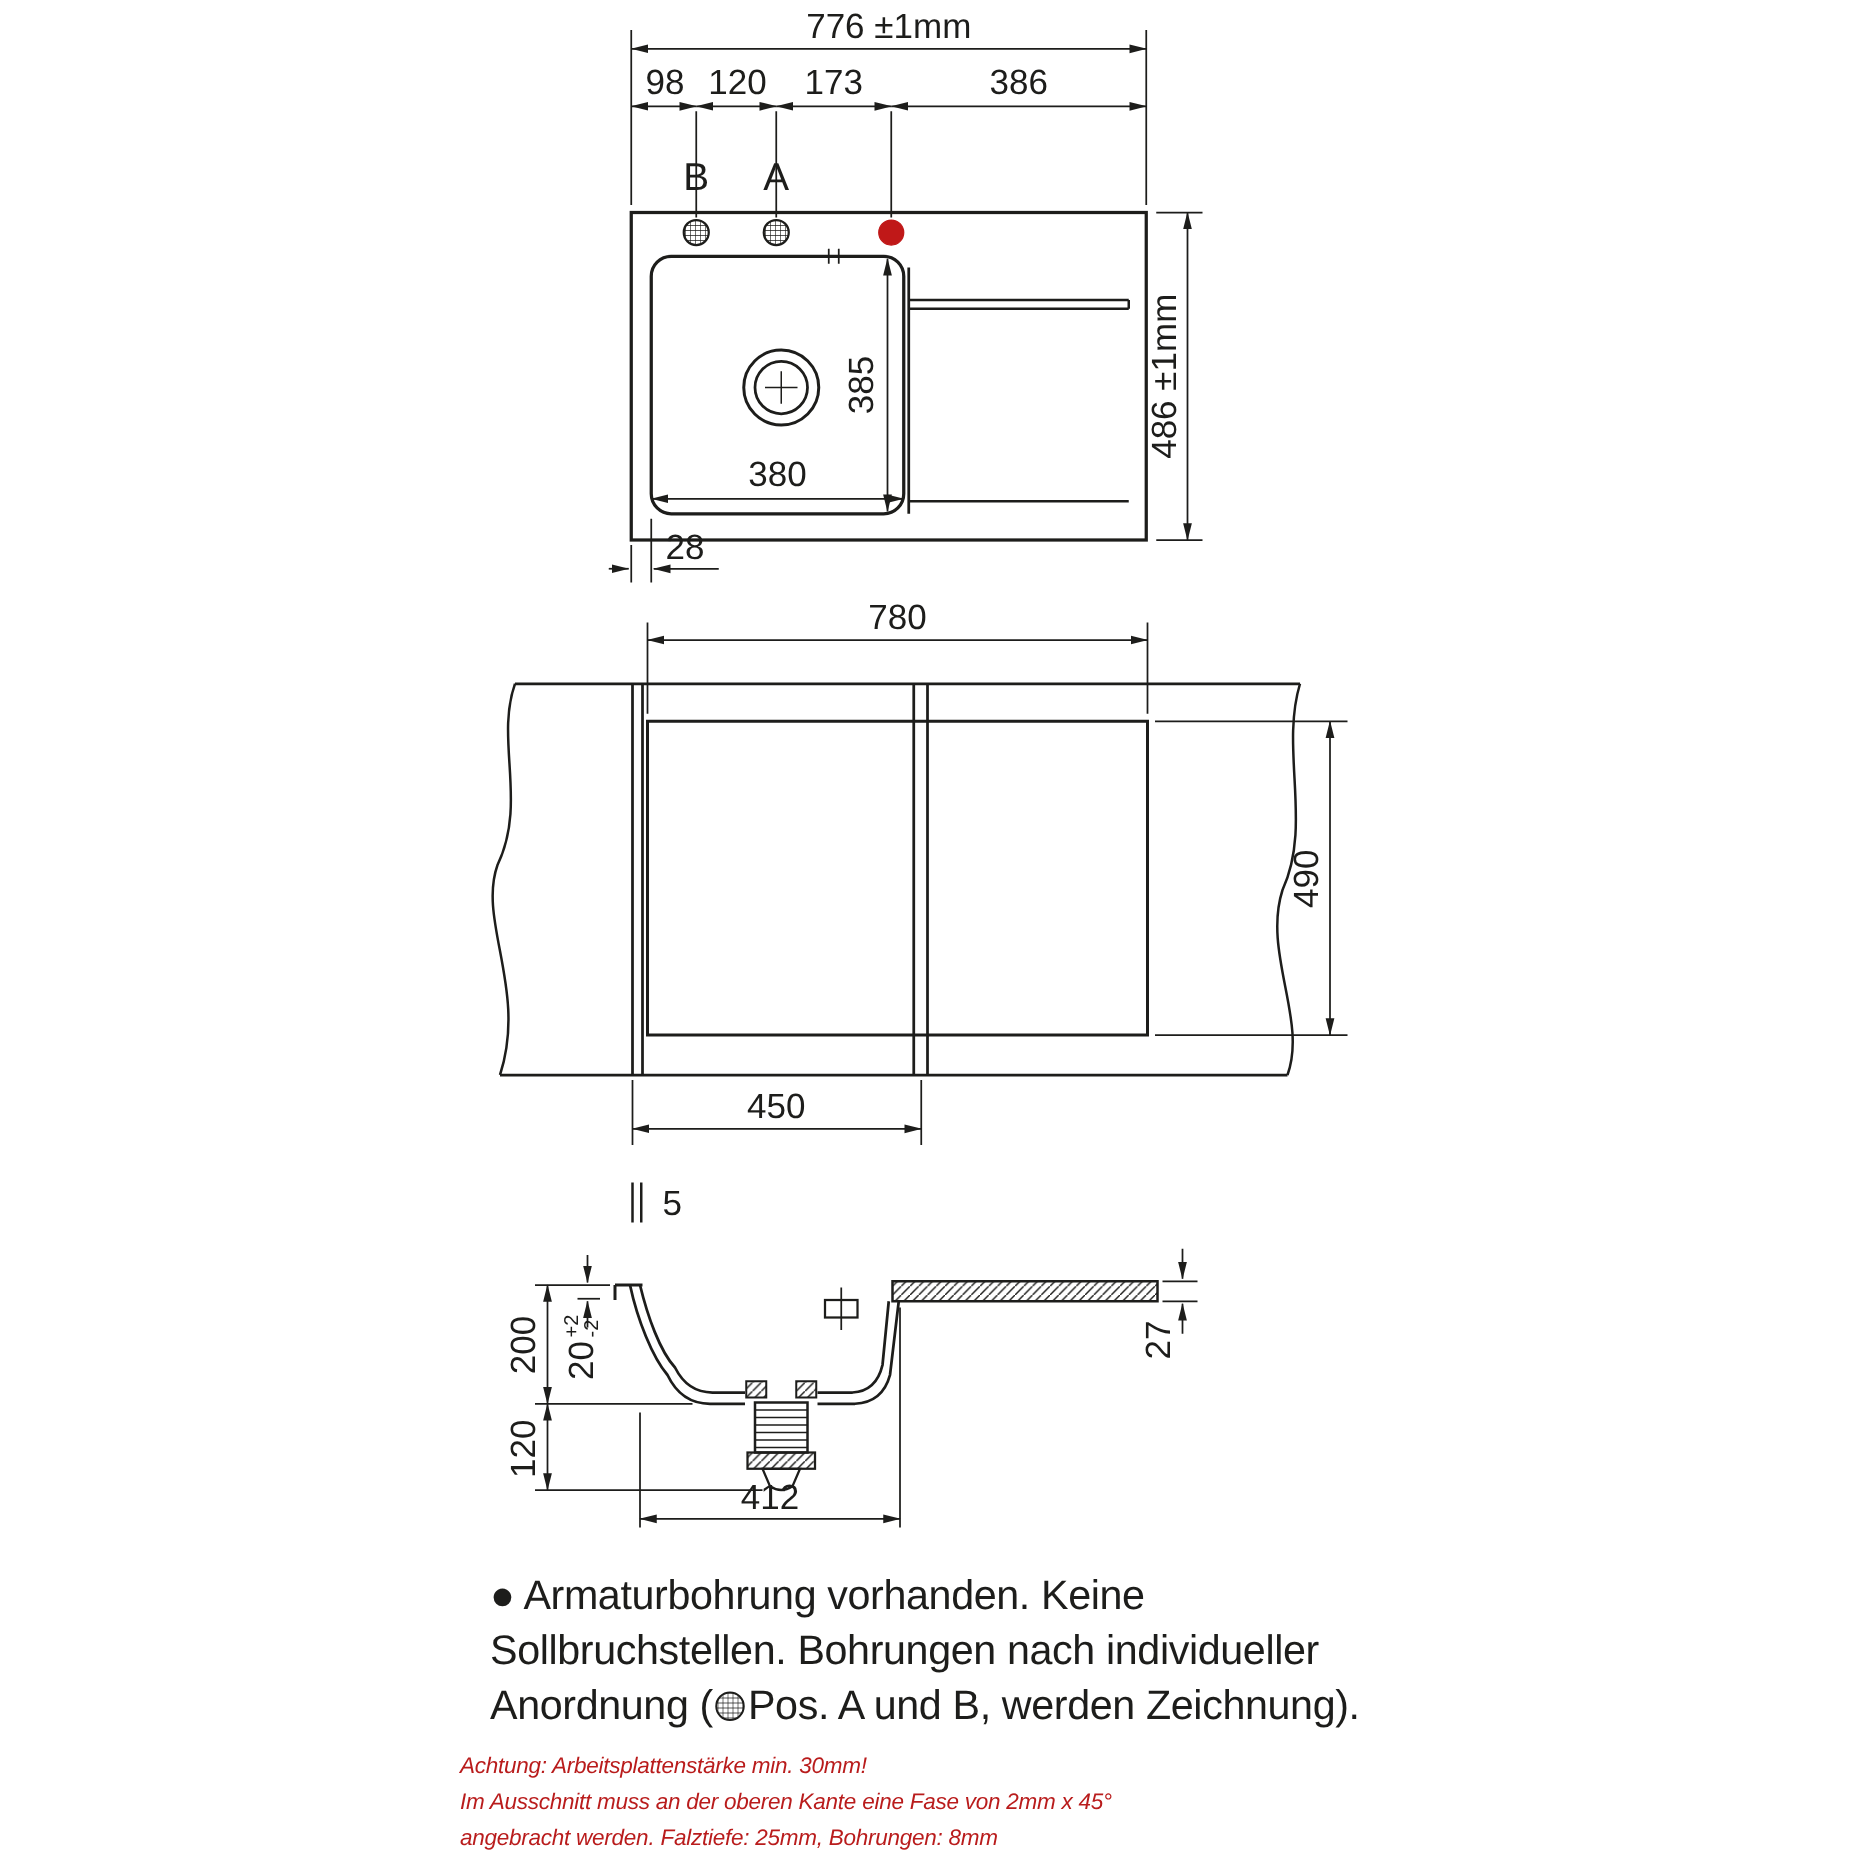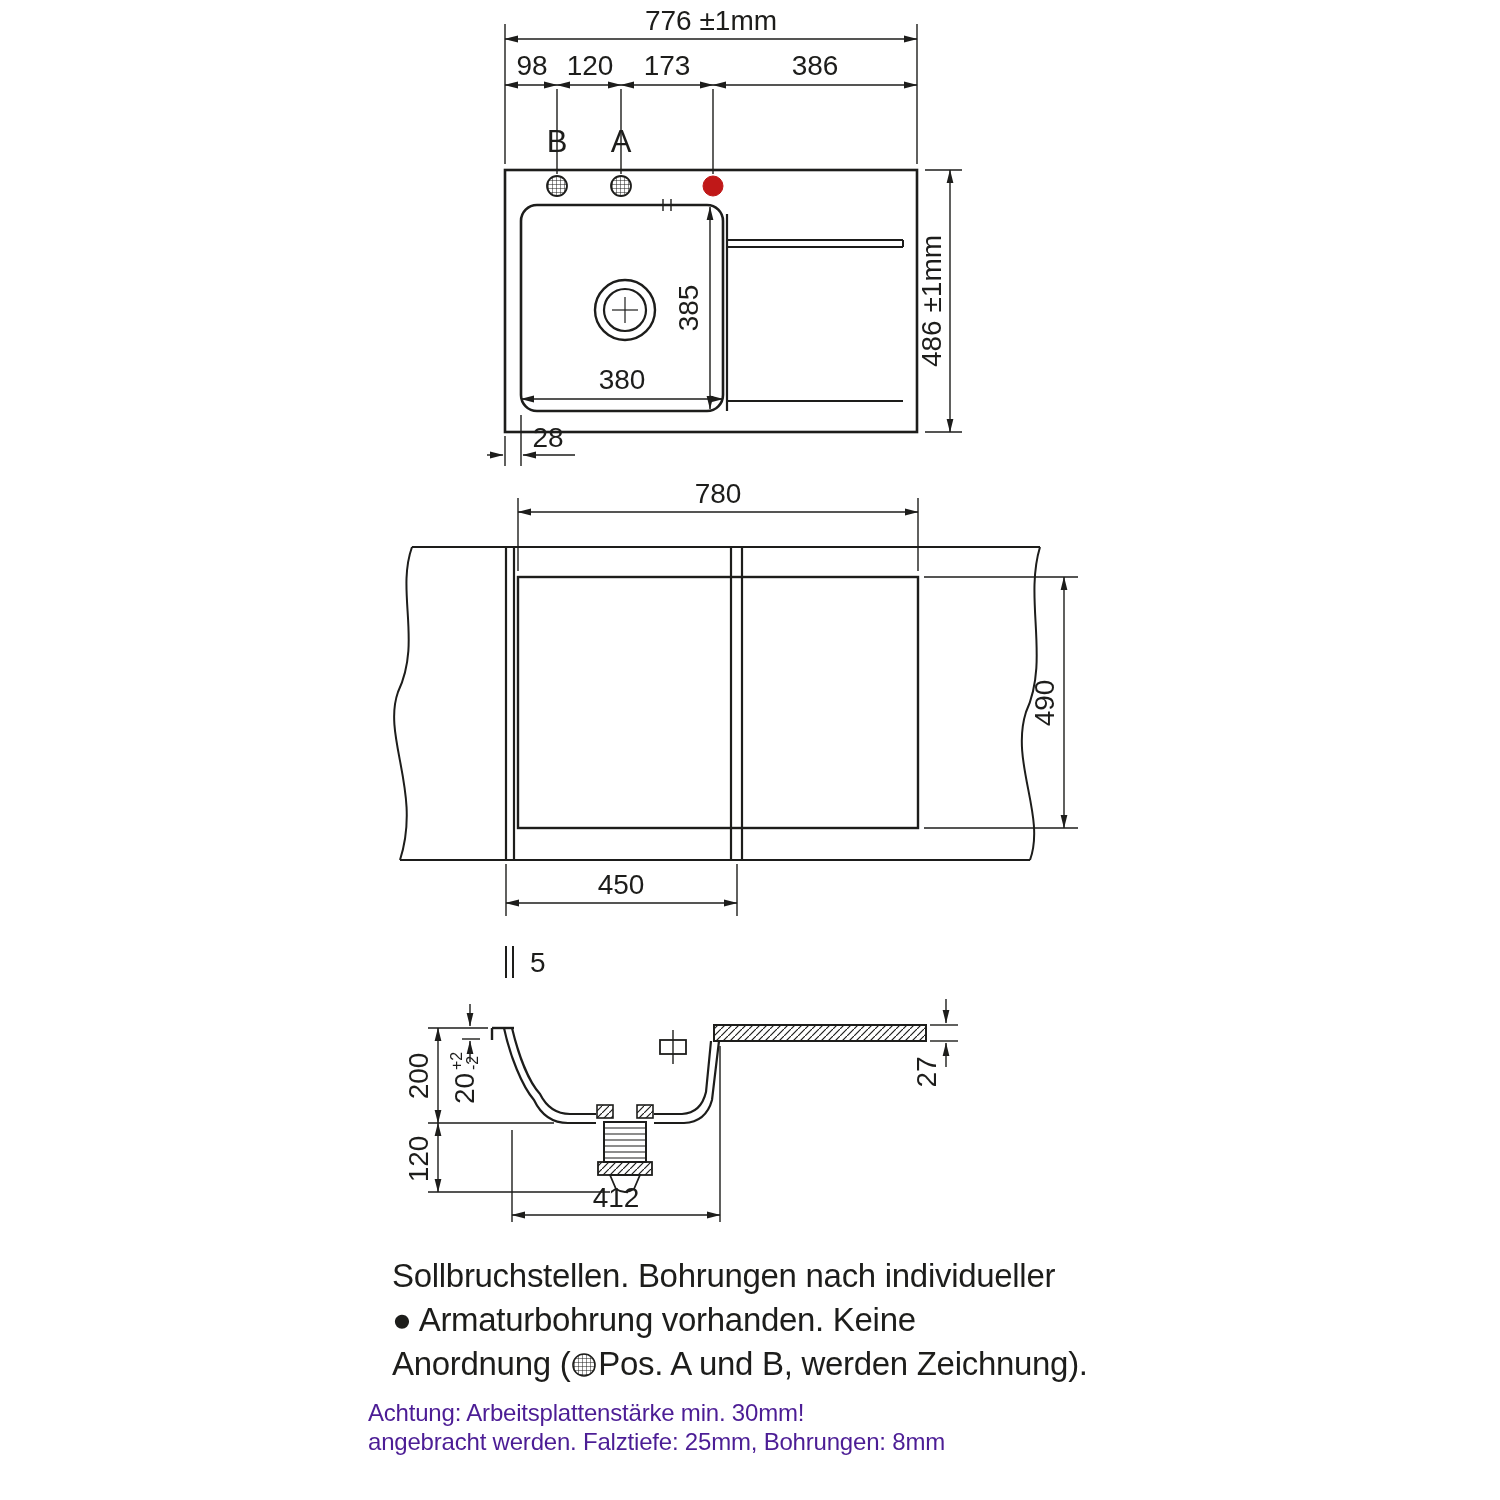--- a/index.html
+++ b/index.html
@@ -2,21 +2,21 @@
 <html><head>
 <meta charset="utf-8">
 <style>
   html,body{margin:0;padding:0;background:#ffffff;}
   body{width:1500px;height:1500px;position:relative;font-family:"Liberation Sans",sans-serif;}
   svg text{font-family:"Liberation Sans",sans-serif;fill:#1d1d1b;}
   .dim{font-size:28px;}
   .dimsmall{font-size:16px;}
   .poslabel{font-size:31px;}
   .notes-big{position:absolute;left:392px;top:1254px;font-size:33px;line-height:44px;color:#1d1d1b;letter-spacing:-0.3px;white-space:nowrap;}
-  .notes-small{position:absolute;left:368px;top:1398px;font-size:24px;line-height:29px;color:#4c1d95;letter-spacing:-0.2px;white-space:nowrap;}
+  .notes-small{position:absolute;left:368px;top:1398px;font-size:18px;line-height:29px;color:#b91c1c;letter-spacing:-0.2px;white-space:nowrap;font-style:italic;}
   .sym-icon{display:inline-block;vertical-align:-3px;}
 </style>
 </head>
 <body>
 
 
 
 <svg width="1500" height="1500" viewBox="0 0 1500 1500">
   <defs>
     <marker id="arw" viewBox="0 0 12 8" refX="11.5" refY="4" markerWidth="14" markerHeight="10" markerUnits="userSpaceOnUse" orient="auto-start-reverse">
@@ -180,26 +180,27 @@
       <text class="dimsmall" x="34" y="4">-2</text>
     </g>
     <text class="dim" transform="translate(428,1159) rotate(-90)" text-anchor="middle">120</text>
     <text class="dim" x="616" y="1207" text-anchor="middle">412</text>
     <text class="dim" transform="translate(936,1072) rotate(-90)" text-anchor="middle">27</text>
   </g>
 </svg>
 
 
 <div class="notes-big">
+  <div><span>●</span> <span>Armaturbohrung vorhanden. Keine</span></div>
   <div>Sollbruchstellen. Bohrungen nach individueller</div>
-  <div><span>●</span> <span>Armaturbohrung vorhanden. Keine</span></div>
   <div><span>Anordnung (</span><span class="sym-icon"><svg width="28" height="28" viewBox="0 0 28 28">
           <circle cx="14" cy="15" r="11" fill="url(#gridpat)" stroke="#1d1d1b" stroke-width="1.6"></circle>
         </svg></span><span>Pos. A und B, werden Zeichnung).</span></div>
 </div>
 
 <div class="notes-small">
   <div>Achtung: Arbeitsplattenstärke min. 30mm!</div>
+  <div>Im Ausschnitt muss an der oberen Kante eine Fase von 2mm x 45°</div>
   <div>angebracht werden. Falztiefe: 25mm, Bohrungen: 8mm</div>
 </div>
 
 
 
 
 </body></html>

